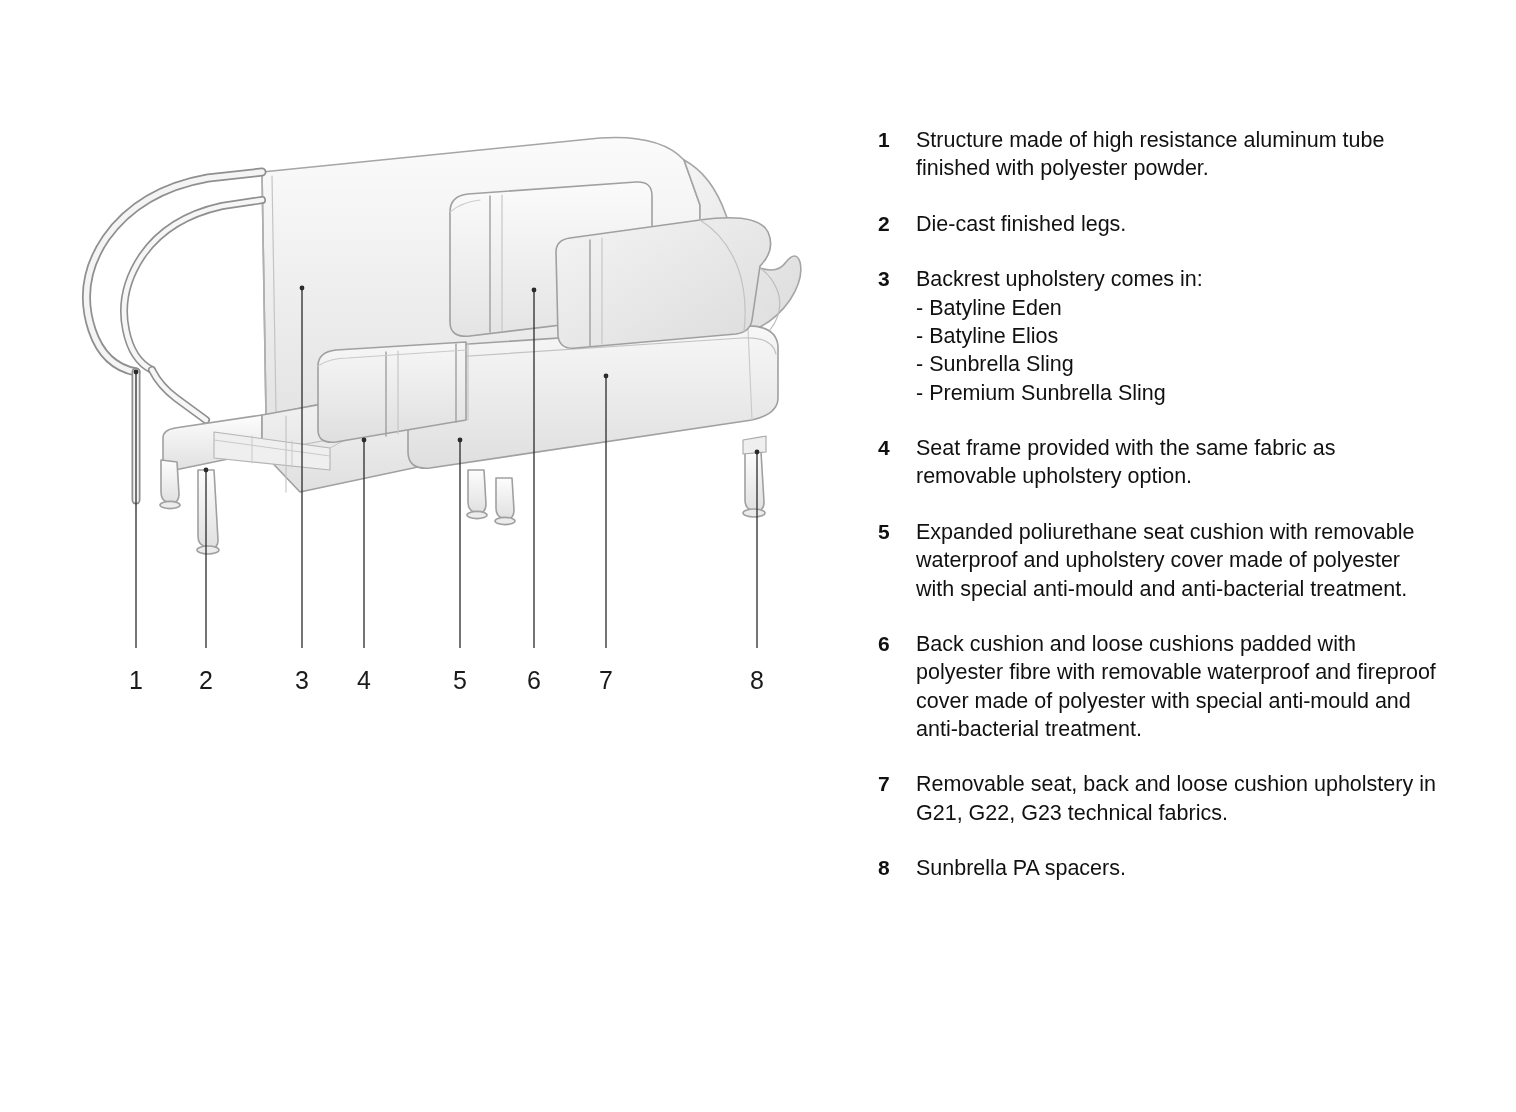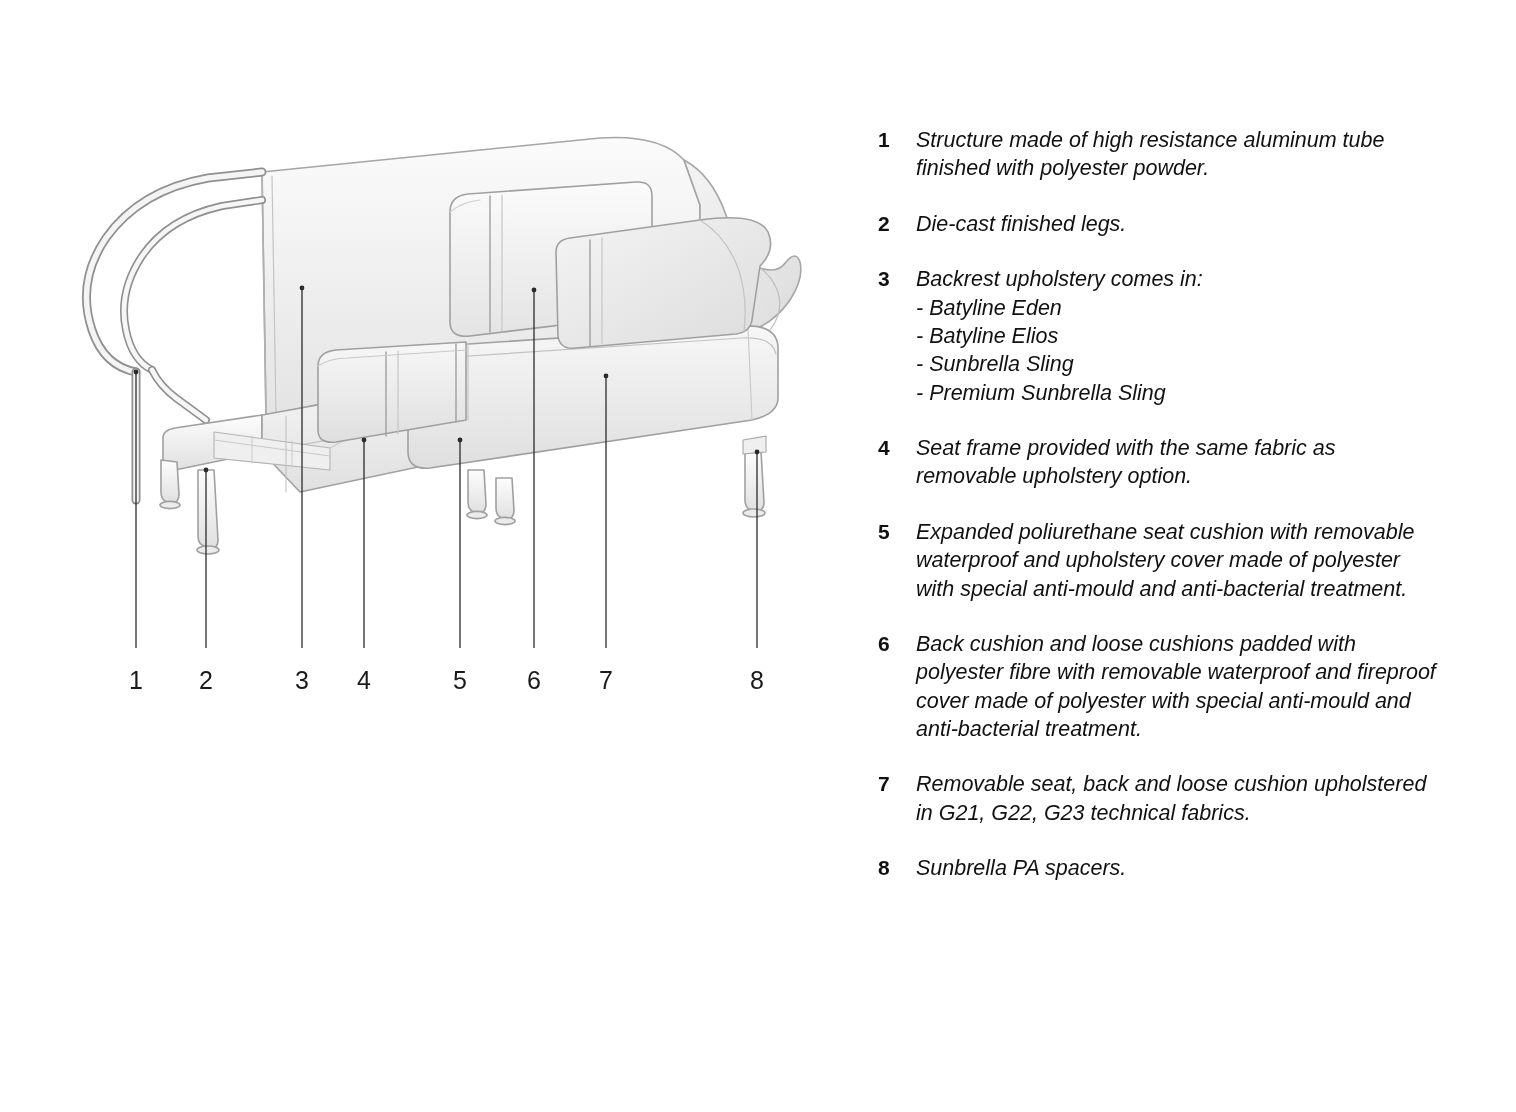--- a/index.html
+++ b/index.html
@@ -67,21 +67,20 @@
     font-weight: bold;
     line-height: 1.32;
     color: #111111;
   }
   .legend-text {
     flex: 1 1 auto;
     font-size: 21.5px;
     line-height: 1.32;
     color: #111111;
     white-space: pre-line;
-    font-style: italic;
   }
 </style>
 </head>
 <body>
 
 <div id="page">
 
   <div id="diagram">
     <svg width="860" height="740" viewBox="0 0 860 740" xmlns="http://www.w3.org/2000/svg">
       <defs>
@@ -240,21 +239,21 @@
       <div class="legend-text">Expanded poliurethane seat cushion with removable waterproof and upholstery cover made of polyester with special anti-mould and anti-bacterial treatment.</div>
     </div>
 
     <div class="legend-item">
       <div class="legend-num">6</div>
       <div class="legend-text">Back cushion and loose cushions padded with polyester fibre with removable waterproof and fireproof cover made of polyester with special anti-mould and anti-bacterial treatment.</div>
     </div>
 
     <div class="legend-item">
       <div class="legend-num">7</div>
-      <div class="legend-text">Removable seat, back and loose cushion upholstered in G21, G22, G23 technical fabrics.</div>
+      <div class="legend-text">Removable seat, back and loose cushion upholstery in G21, G22, G23 technical fabrics.</div>
     </div>
 
     <div class="legend-item">
       <div class="legend-num">8</div>
       <div class="legend-text">Sunbrella PA spacers.</div>
     </div>
 
   </div>
 
 </div>

